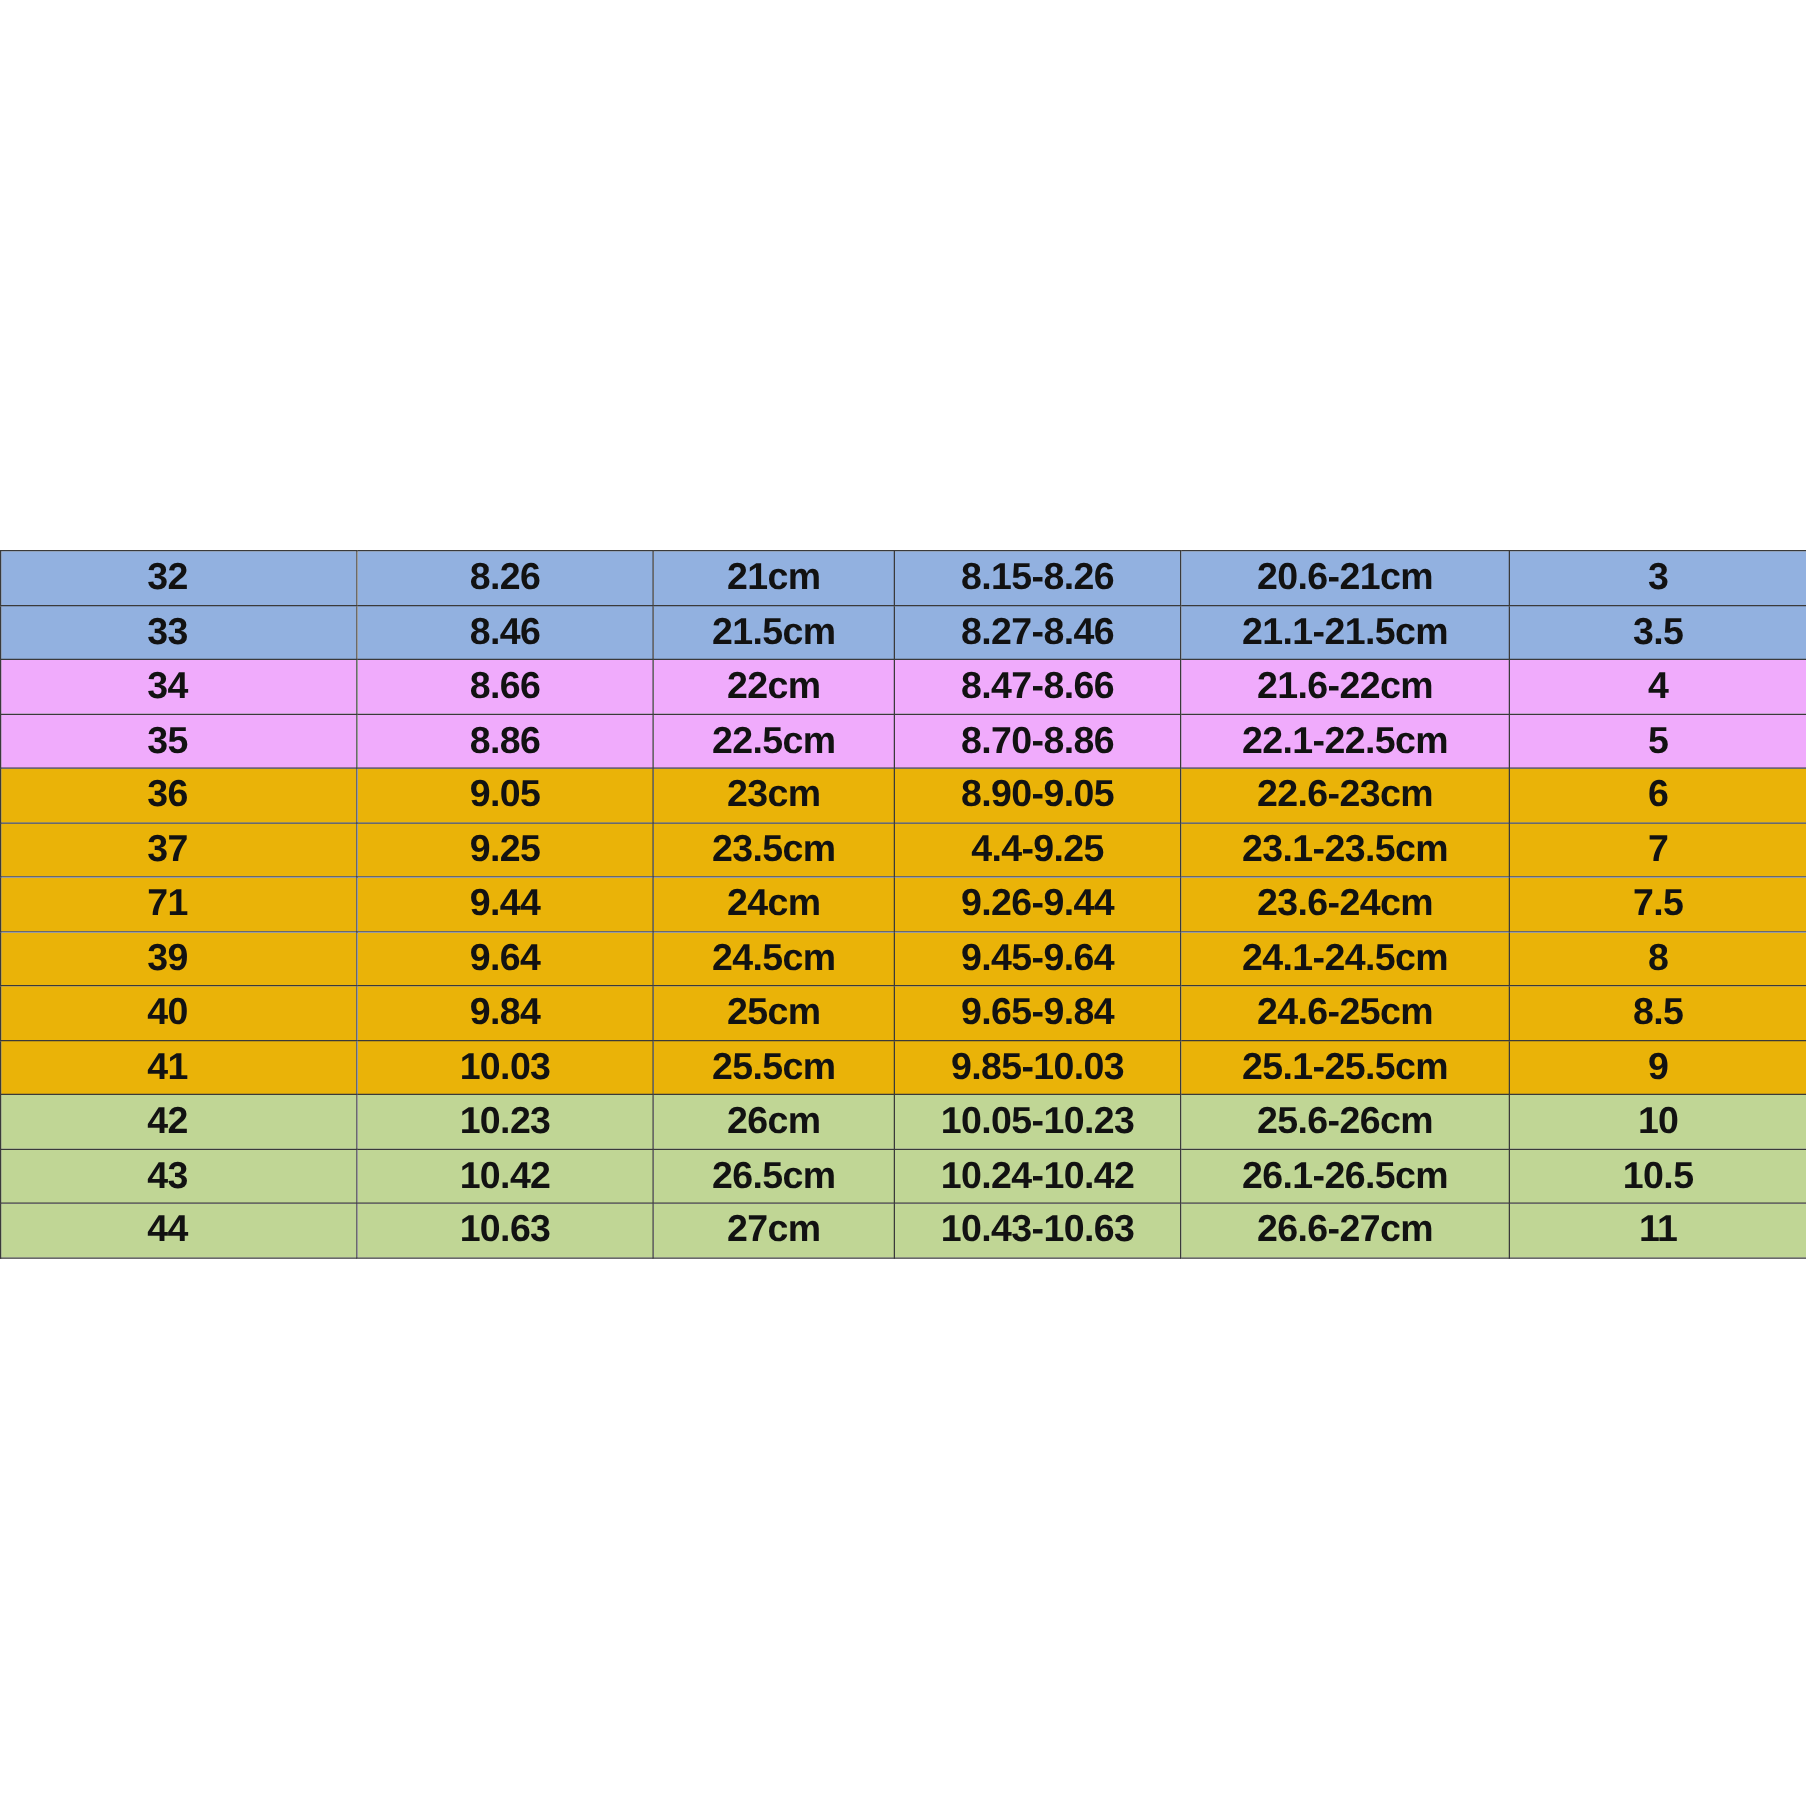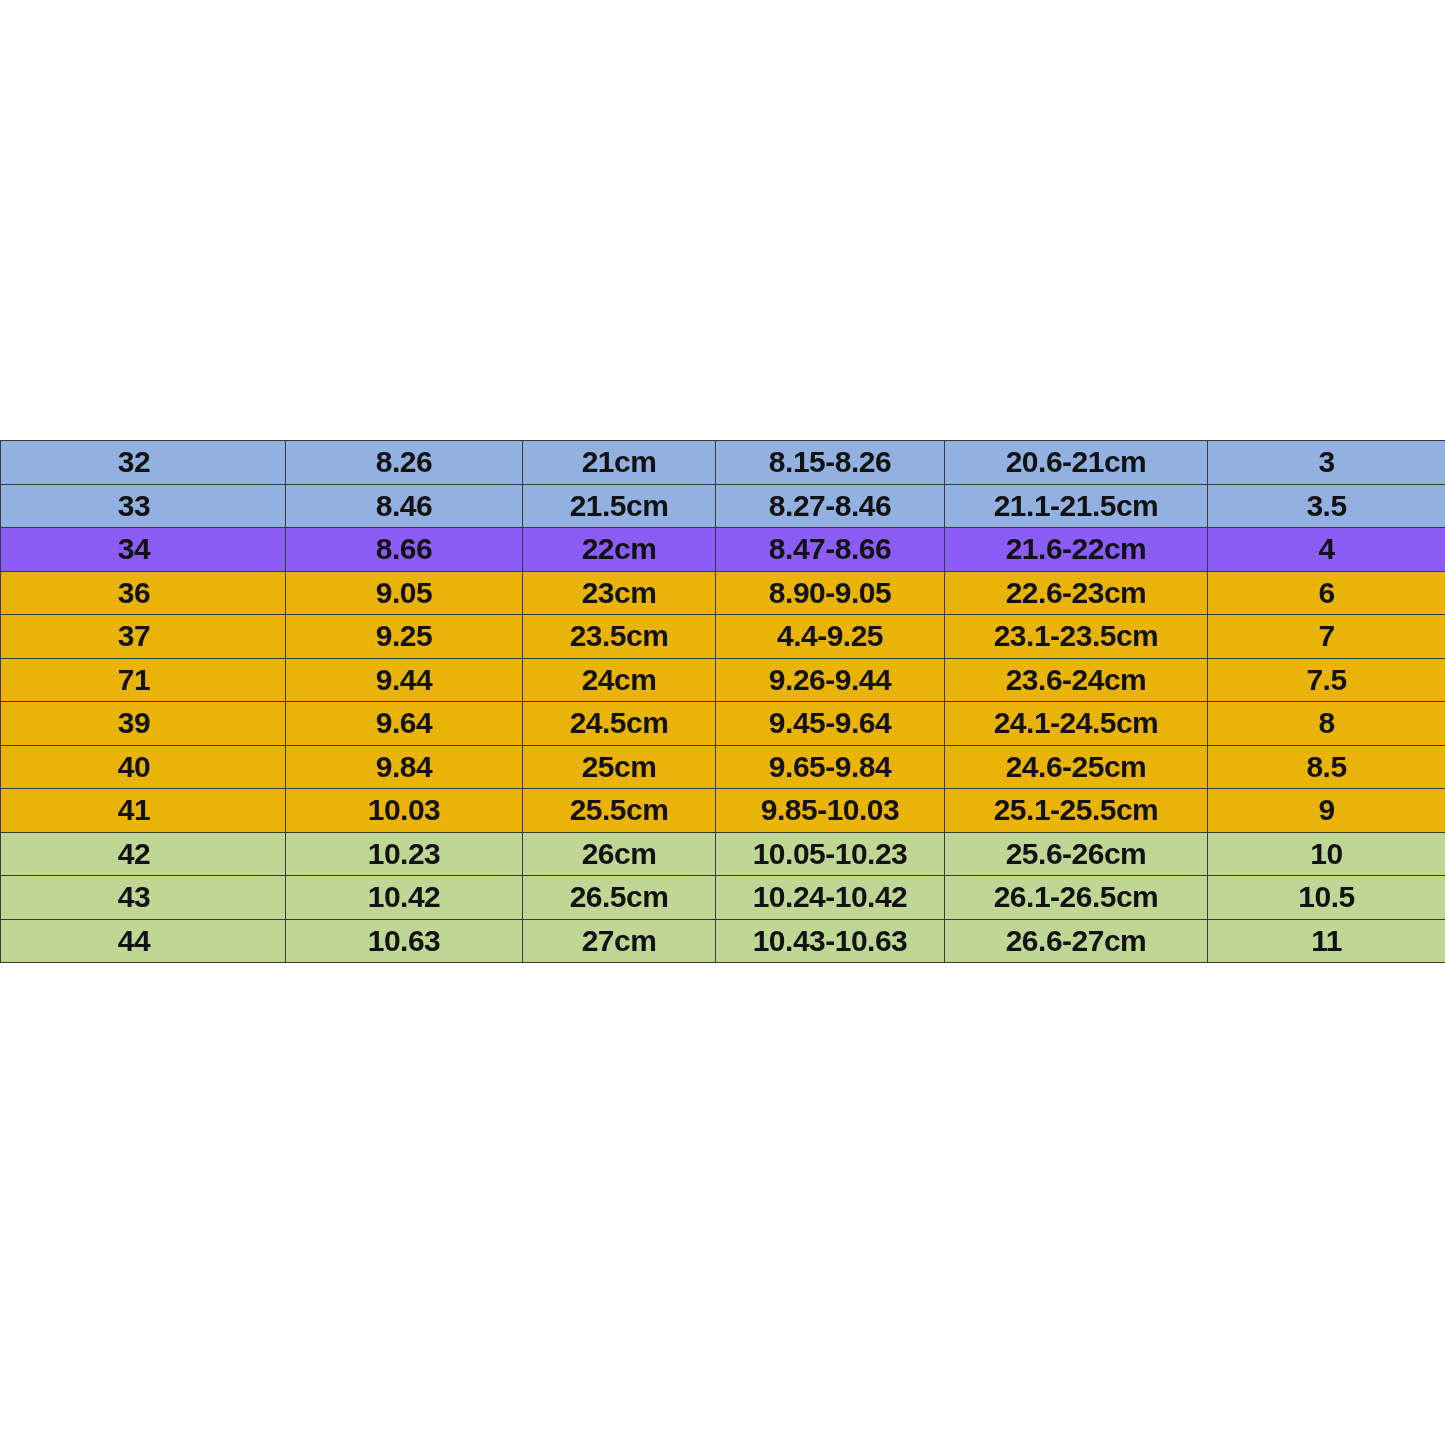--- a/index.html
+++ b/index.html
@@ -55,21 +55,21 @@
   col.c4 { width: 263px; }
   col.c5 { width: 238px; }
 
   
   tr.band-lightblue td {
     background: #92b1e0;
     border-color: #2f3f63;
     color: #10161f;
   }
   tr.band-cyan td {
-    background: #8b5cf6;
+    background: #f0abfc;
     border-color: #0a4a6b;
     color: #0d1418;
   }
   tr.band-amber td {
     background: #eab308;
     border-color: #7d5d05;
     color: #1a1203;
   }
   tr.band-green td {
     background: #c0d695;
@@ -114,20 +114,28 @@
           <td>3.5</td>
         </tr>
         <tr class="band-cyan">
           <td class="col-eu">34</td>
           <td>8.66</td>
           <td>22cm</td>
           <td>8.47-8.66</td>
           <td>21.6-22cm</td>
           <td>4</td>
         </tr>
+        <tr class="band-cyan">
+          <td class="col-eu">35</td>
+          <td>8.86</td>
+          <td>22.5cm</td>
+          <td>8.70-8.86</td>
+          <td>22.1-22.5cm</td>
+          <td>5</td>
+        </tr>
         <tr class="band-amber">
           <td class="col-eu">36</td>
           <td>9.05</td>
           <td>23cm</td>
           <td>8.90-9.05</td>
           <td>22.6-23cm</td>
           <td>6</td>
         </tr>
         <tr class="band-amber">
           <td class="col-eu">37</td>

